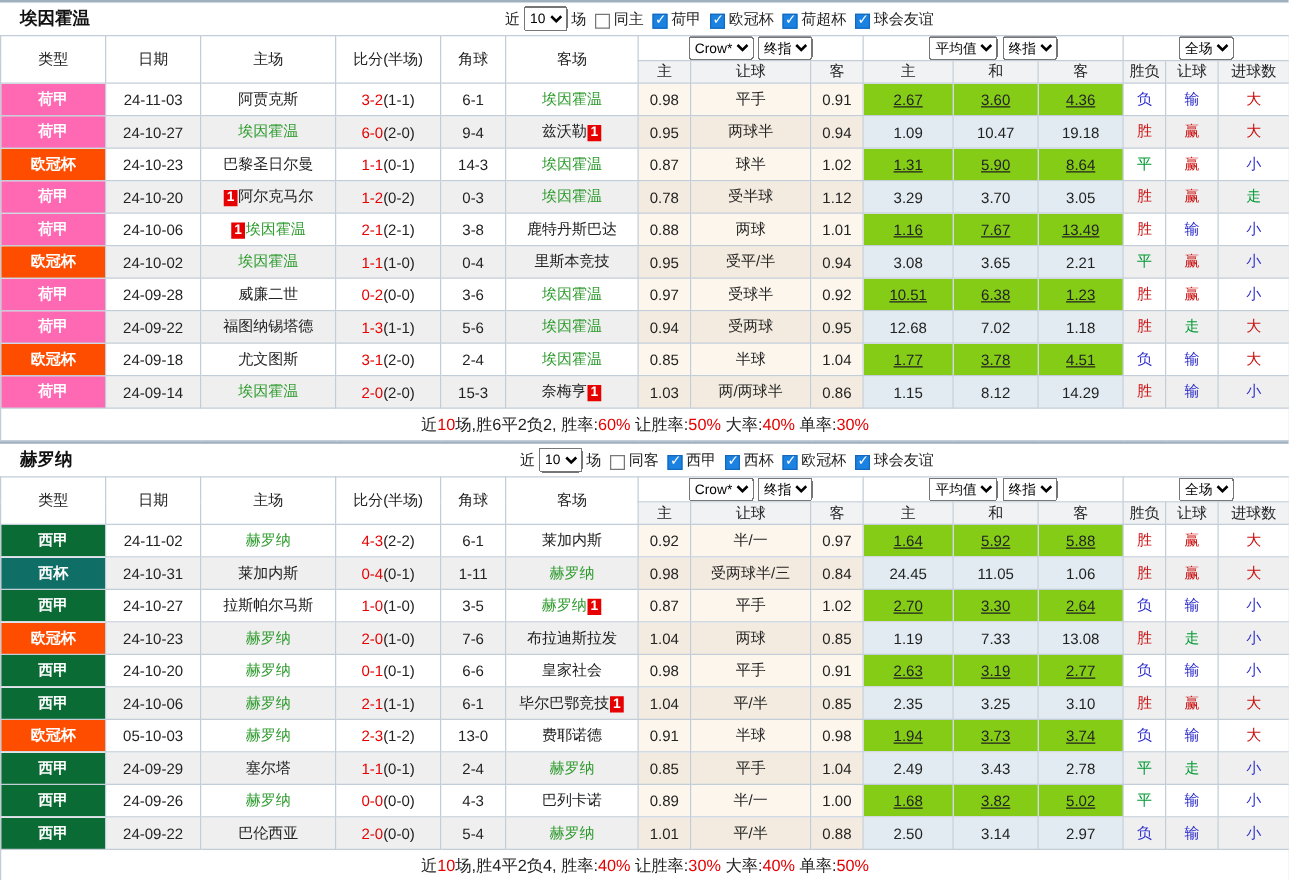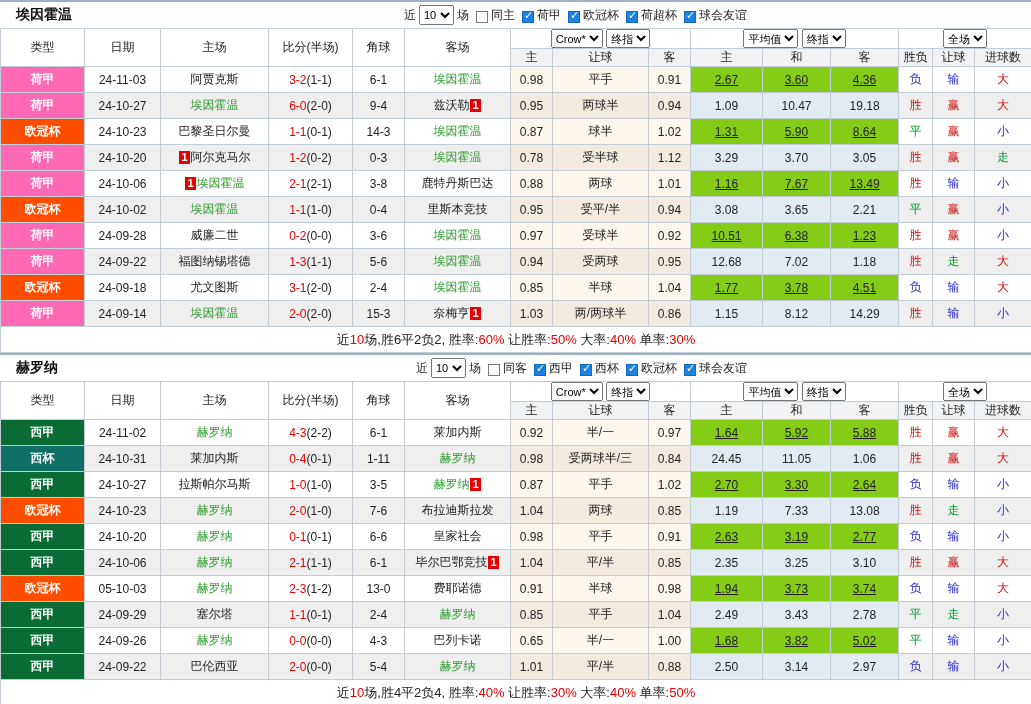--- a/index.html
+++ b/index.html
@@ -510,21 +510,21 @@
           <td style="color: rgb(0, 153, 51);">走</td>
           <td style="color: rgb(43, 43, 204);">小</td>
         </tr>
         <tr class="odd">
           <td class="league" style="background: rgb(10, 107, 53);">西甲</td>
           <td>24-09-26</td>
           <td class="team"><span class="tname self">赫罗纳</span></td>
           <td><span class="ft">0-0</span><span class="ht">(0-0)</span></td>
           <td>4-3</td>
           <td class="team"><span class="tname">巴列卡诺</span></td>
-          <td class="c-crow">0.65</td>
+          <td class="c-crow">0.89</td>
           <td class="c-crow">半/一</td>
           <td class="c-crow">1.00</td>
           <td class="c-avg">1.68</td>
           <td class="c-avg">3.82</td>
           <td class="c-avg">5.02</td>
           <td style="color: rgb(0, 153, 51);">平</td>
           <td style="color: rgb(43, 43, 204);">输</td>
           <td style="color: rgb(43, 43, 204);">小</td>
         </tr>
         <tr class="even">

